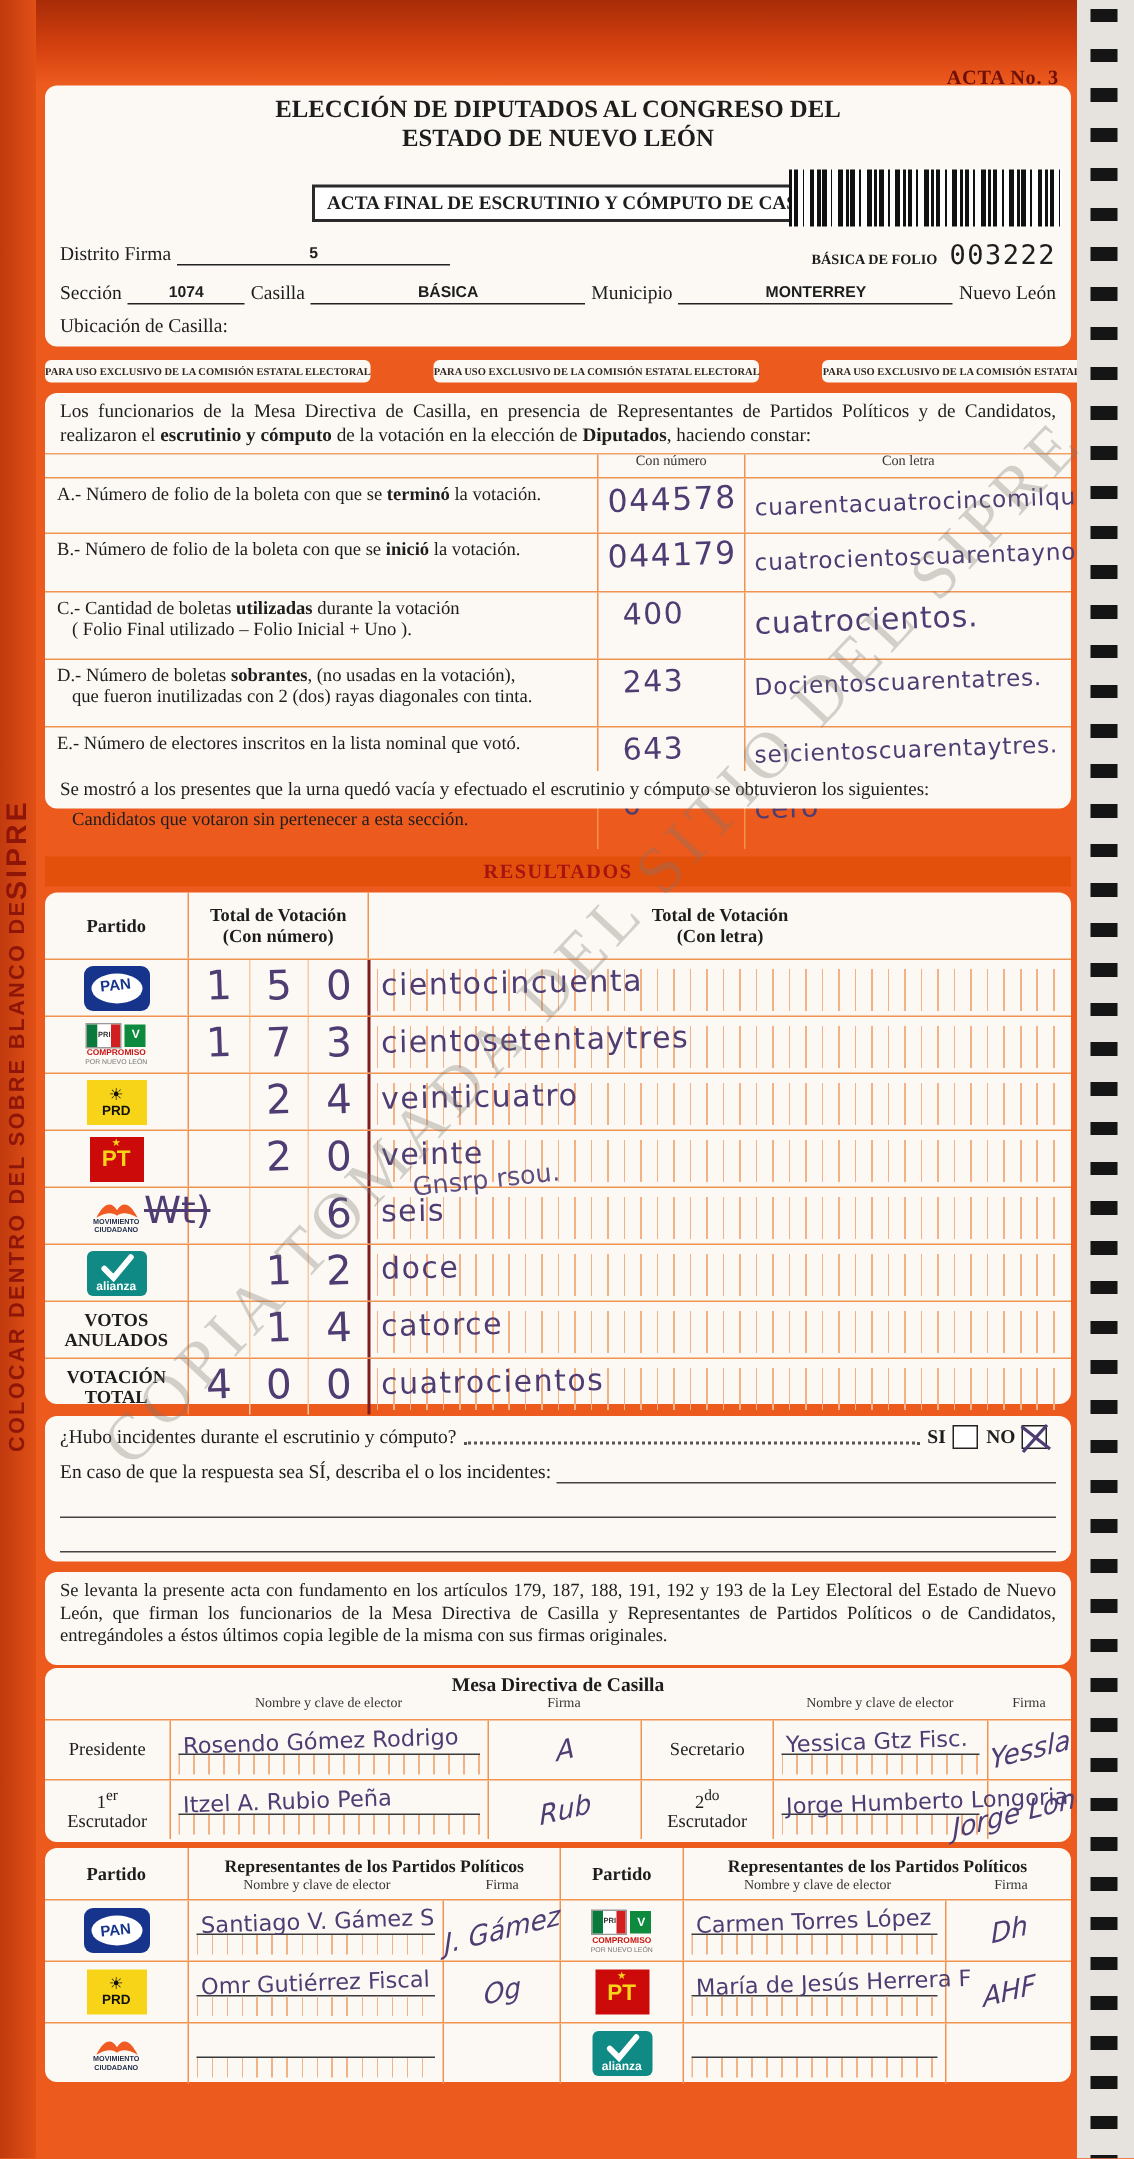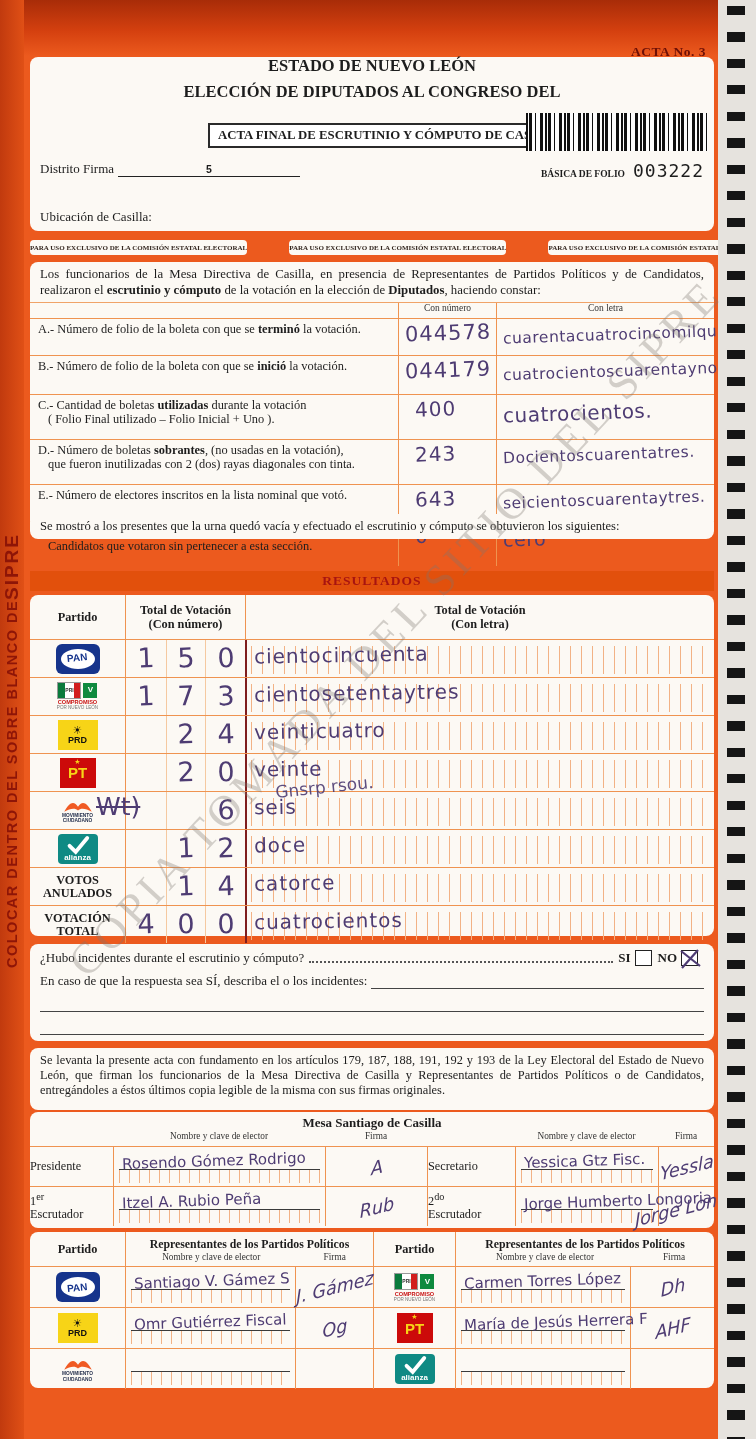--- a/index.html
+++ b/index.html
@@ -147,21 +147,21 @@
 
   
   #p-legal{top:1048px;height:62px;padding:5px 10px;font-size:12.4px;line-height:1.22;text-align:justify;}
 
   
   #p-mesa{top:1112px;height:116px;}
   .mesa-title{text-align:center;font-weight:bold;font-size:13px;padding-top:3px;}
   .mesa-head{display:grid;grid-template-columns:83px 212px 102px 88px 143px 1fr;height:15px;
     font-size:9.3px;text-align:center;color:#333;}
   .mesa-row{display:grid;grid-template-columns:83px 212px 102px 88px 143px 1fr;height:39px;border-top:1px solid #ef9350;}
-  .m-role{display:flex;flex-direction:column;align-items:flex-start;justify-content:center;font-size:12.3px;line-height:1.05;text-align:center;}
+  .m-role{display:flex;flex-direction:column;align-items:center;justify-content:center;font-size:12.3px;line-height:1.05;text-align:center;}
   .m-name,.m-firma{border-left:1px solid #ef9350;position:relative;overflow:visible;}
   .m-role2{border-left:1px solid #ef9350;}
   .write-line{position:absolute;left:5px;right:5px;top:56%;border-top:1.2px solid #3a3a3a;}
   .comb-name{position:absolute;left:5px;right:5px;top:58%;height:13px;bottom:auto;
     background:repeating-linear-gradient(90deg,#f2b285 0 1px,transparent 1px 10px);}
   .hw-name{position:absolute;left:8px;top:12%;font-size:15px;white-space:nowrap;transform:rotate(-2deg);z-index:2;}
   .hw-sig{position:absolute;left:50%;top:50%;transform:translate(-50%,-50%) rotate(-14deg) skewX(-12deg);
     font-size:18px;font-style:italic;white-space:nowrap;z-index:2;}
 
   
@@ -185,31 +185,40 @@
 <div class="left-strip"></div>
 <div class="right-strip"></div>
 <div class="acta-no">ACTA No. 3</div>
 <div class="side-label">
   <span>COLOCAR DENTRO DEL SOBRE BLANCO DE </span>
     <b>SIPRE</b>
 </div>
 <div class="watermark">COPIA TOMADA DEL SITIO DEL SIPRE</div>
 
 <div class="panel" id="p-header">
+  <div class="title title1">ELECCIÓN DE DIPUTADOS AL CONGRESO DEL</div>
   <div class="title">ESTADO DE NUEVO LEÓN</div>
-  <div class="title title1">ELECCIÓN DE DIPUTADOS AL CONGRESO DEL</div>
   <div class="subtitle-box">ACTA FINAL DE ESCRUTINIO Y CÓMPUTO DE CASILLA</div>
   <div class="barcode"></div>
   <div class="folio">
     <span class="folio-label">BÁSICA DE FOLIO</span>
     <span class="folio-value">003222</span>
   </div>
   <div class="f-row" id="row-distrito">
     <span>Distrito Firma</span>
     <span class="u grow">5</span>
+  </div>
+  <div class="f-row" id="row-seccion">
+    <span>Sección</span>
+    <span class="u" style="width:70px">1074</span>
+    <span>Casilla</span>
+    <span class="u grow">BÁSICA</span>
+    <span>Municipio</span>
+    <span class="u grow">MONTERREY</span>
+    <span>Nuevo León</span>
   </div>
   <div class="f-row" id="row-ubic">
     <span>Ubicación de Casilla:</span>
   </div>
 </div>
 
 <div id="pills">
   <div class="pill">PARA USO EXCLUSIVO DE LA COMISIÓN ESTATAL ELECTORAL</div>
   <div class="pill">PARA USO EXCLUSIVO DE LA COMISIÓN ESTATAL ELECTORAL</div>
   <div class="pill">PARA USO EXCLUSIVO DE LA COMISIÓN ESTATAL ELECTORAL</div>
@@ -532,21 +541,21 @@
   </div>
   <div class="blank-line"></div>
   <div class="blank-line"></div>
 </div>
 
 <div class="panel" id="p-legal">
   <span>Se levanta la presente acta con fundamento en los artículos 179, 187, 188, 191, 192 y 193 de la Ley Electoral del Estado de Nuevo León, que firman los funcionarios de la Mesa Directiva de Casilla y Representantes de  Partidos Políticos o de Candidatos, entregándoles a éstos últimos copia legible de la misma con sus firmas originales.</span>
 </div>
 
 <div class="panel" id="p-mesa">
-  <div class="mesa-title">Mesa Santiago de Casilla</div>
+  <div class="mesa-title">Mesa Directiva de Casilla</div>
   <div class="mesa-head">
     <div></div>
     <div>Nombre y clave de elector</div>
     <div>Firma</div>
     <div></div>
     <div>Nombre y clave de elector</div>
     <div>Firma</div>
   </div>
   <div id="mesa-rows">
       <div class="mesa-row">

